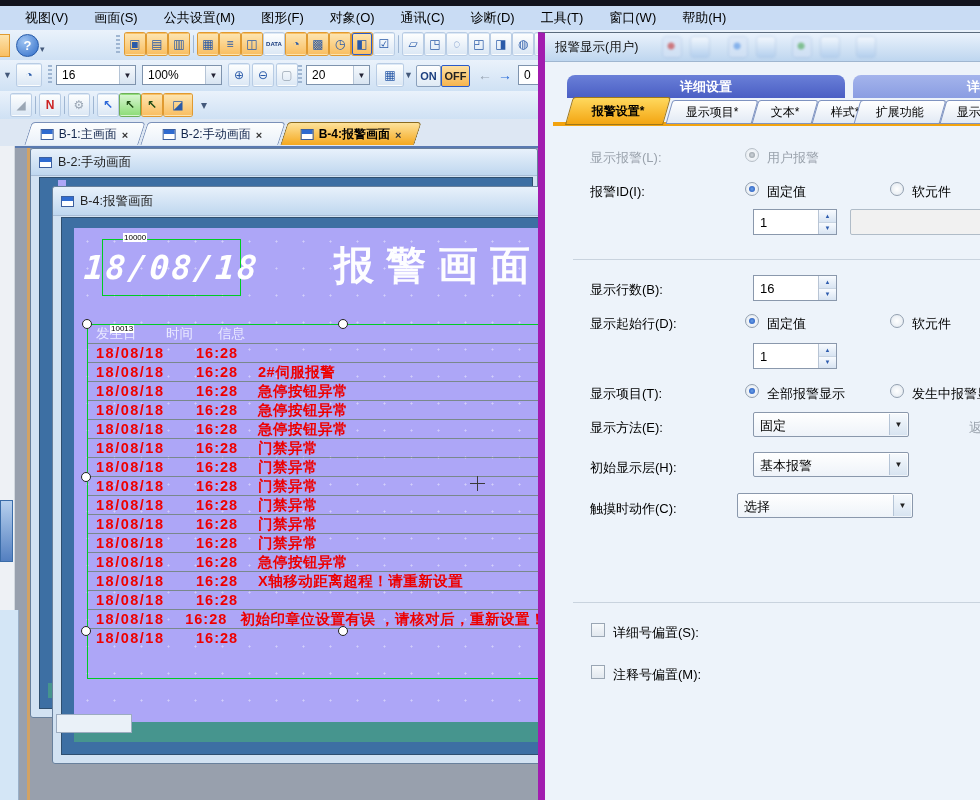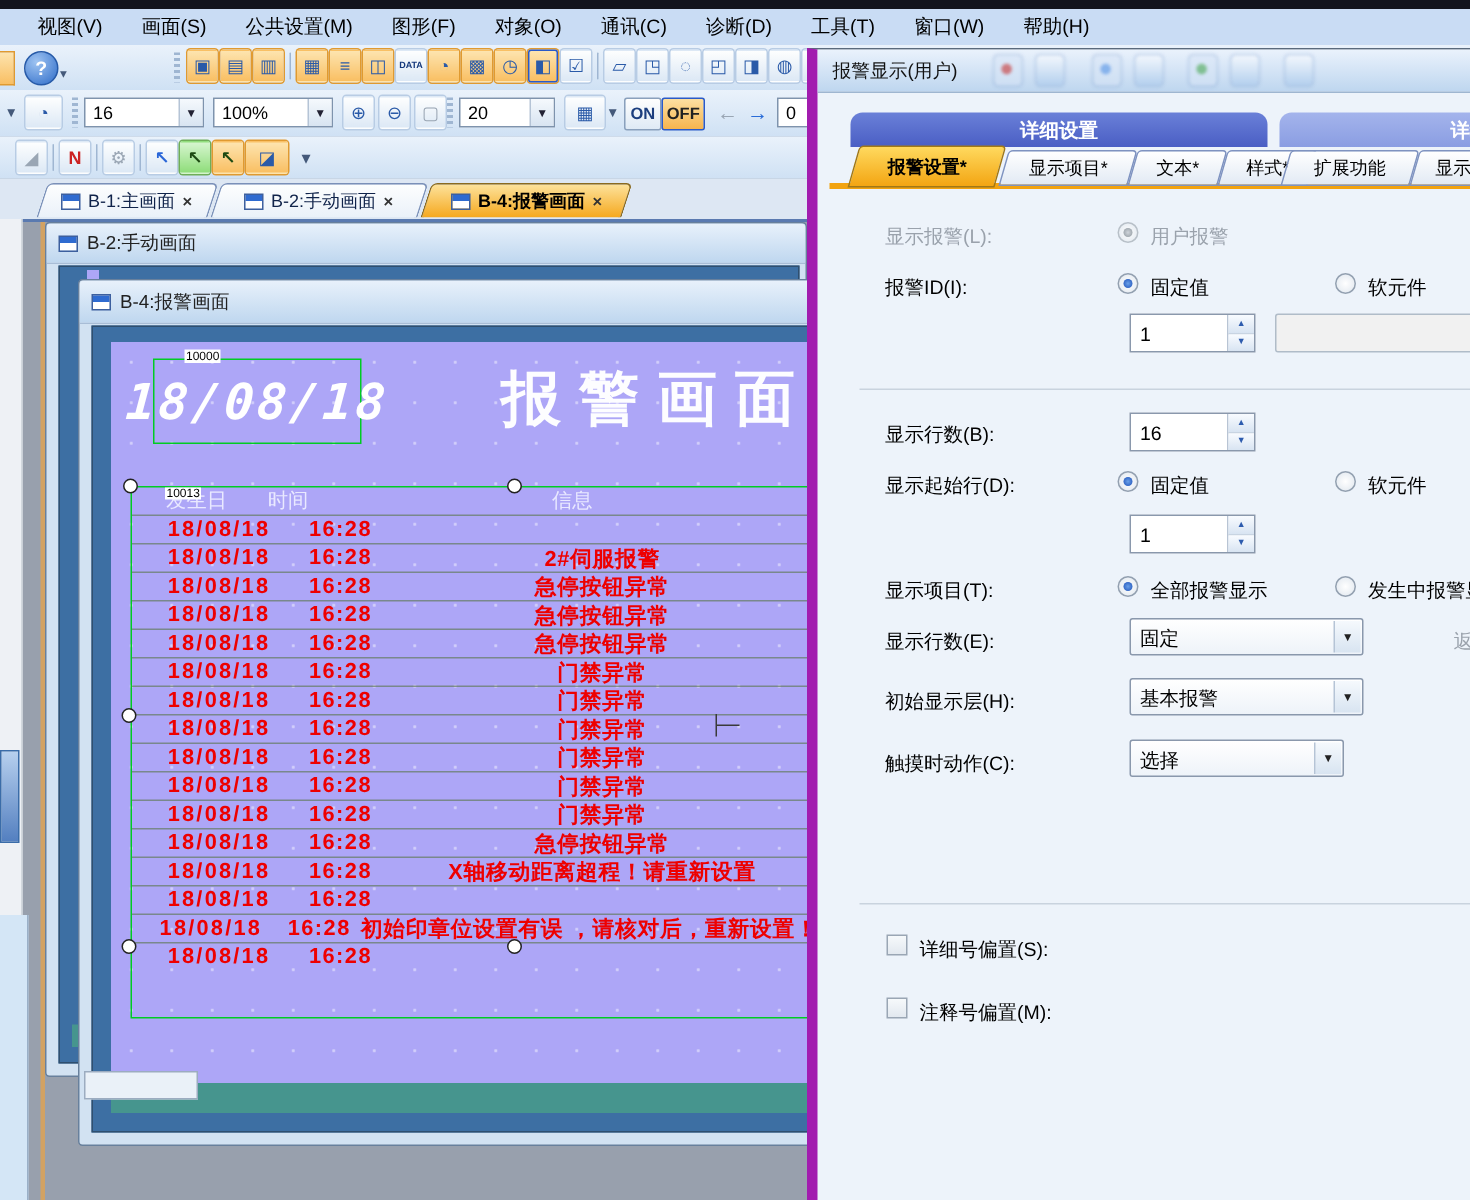--- a/index.html
+++ b/index.html
@@ -1,18 +1,18 @@
 <!DOCTYPE html>
 <html><head>
 <meta charset="utf-8">
 <style>
   html,body{margin:0;padding:0;}
   #root{position:relative;width:980px;height:800px;overflow:hidden;
         font-family:"Liberation Sans","DejaVu Sans",sans-serif;background:#98a0ad;}
-  .abs{position:absolute;text-align:center;}
+  .abs{position:absolute;}
 
   
   #topstrip{left:0;top:0;width:980px;height:6px;background:#12141e;}
   #menubar{left:0;top:6px;width:980px;height:24px;background:#c9dcf4;display:flex;align-items:center;padding-left:12px;box-sizing:border-box;}
   .mi{font-size:13px;color:#000;padding:2px 13px 2px 13px;white-space:nowrap;cursor:default;}
 
   
   .tbar{left:0;width:980px;background:linear-gradient(#eaf2fb,#cfe1f4);border-bottom:1px solid #b2c8e2;}
   #toolbar1{top:30px;height:30px;}
   #toolbar2{top:60px;height:31px;}
@@ -543,35 +543,35 @@
             <i>▼</i>
           </span>
       </div>
 
       <div class="lbl" style="left:45px;top:324px">显示项目(T):</div>
       <span class="rd sel" style="left:200px;top:323px"></span>
       <div class="lbl" style="left:222px;top:324px">全部报警显示</div>
       <span class="rd" style="left:345px;top:323px"></span>
       <div class="lbl" style="left:367px;top:324px">发生中报警显示</div>
 
-      <div class="lbl" style="left:45px;top:358px">显示行数(E):</div>
+      <div class="lbl" style="left:45px;top:358px">显示方法(E):</div>
       <div class="dd" style="left:208px;top:351px;width:156px">
         <span class="v">固定</span>
           <span class="da">▼</span>
       </div>
       <div class="lbl dis" style="left:424px;top:358px">返</div>
 
       <div class="lbl" style="left:45px;top:398px">初始显示层(H):</div>
       <div class="dd" style="left:208px;top:391px;width:156px">
         <span class="v">基本报警</span>
           <span class="da">▼</span>
       </div>
 
       <div class="lbl" style="left:45px;top:439px">触摸时动作(C):</div>
-      <div class="dd" style="left:208px;top:432px;width:143px">
+      <div class="dd" style="left:192px;top:432px;width:176px">
         <span class="v">选择</span>
           <span class="da">▼</span>
       </div>
 
       <div class="sepln" style="left:28px;top:541px;width:412px"></div>
 
       <div class="cb" style="left:46px;top:562px"></div>
       <div class="lbl" style="left:68px;top:563px">详细号偏置(S):</div>
 
       <div class="cb" style="left:46px;top:604px"></div>

